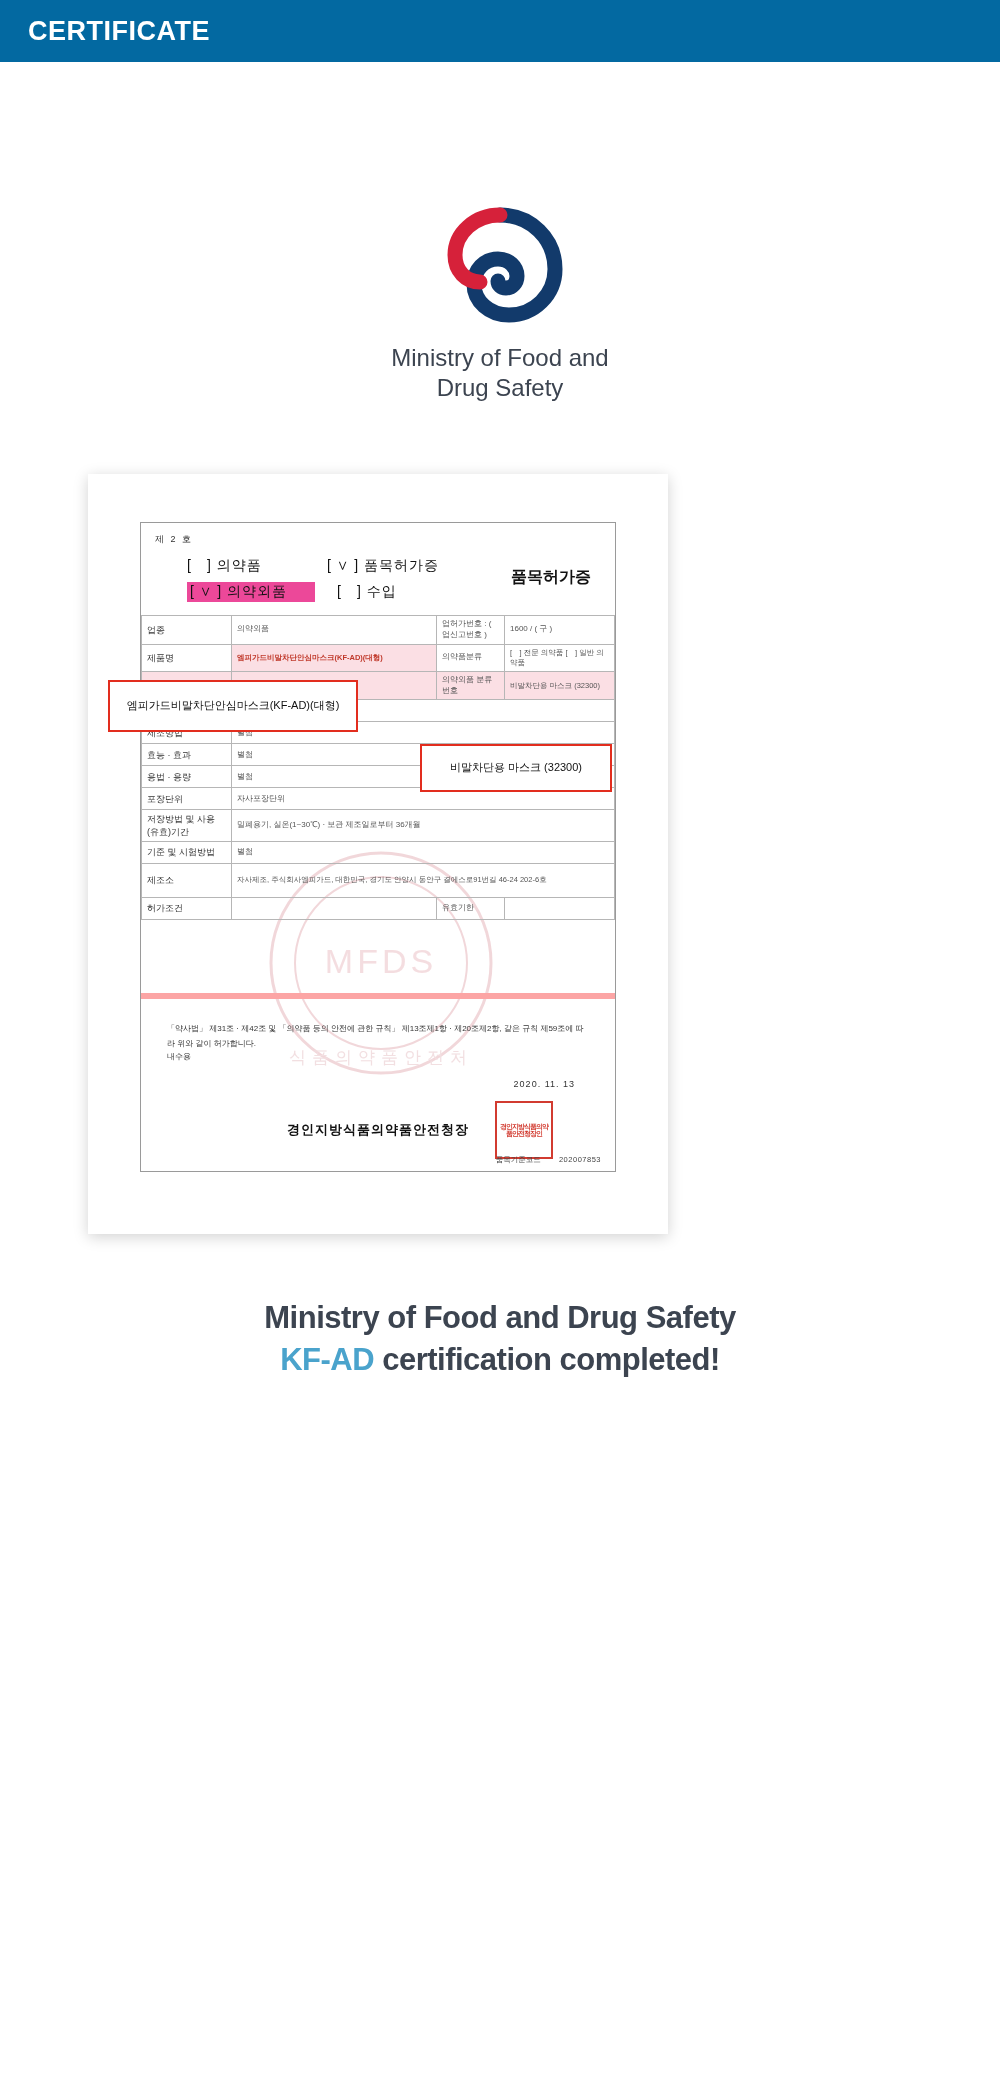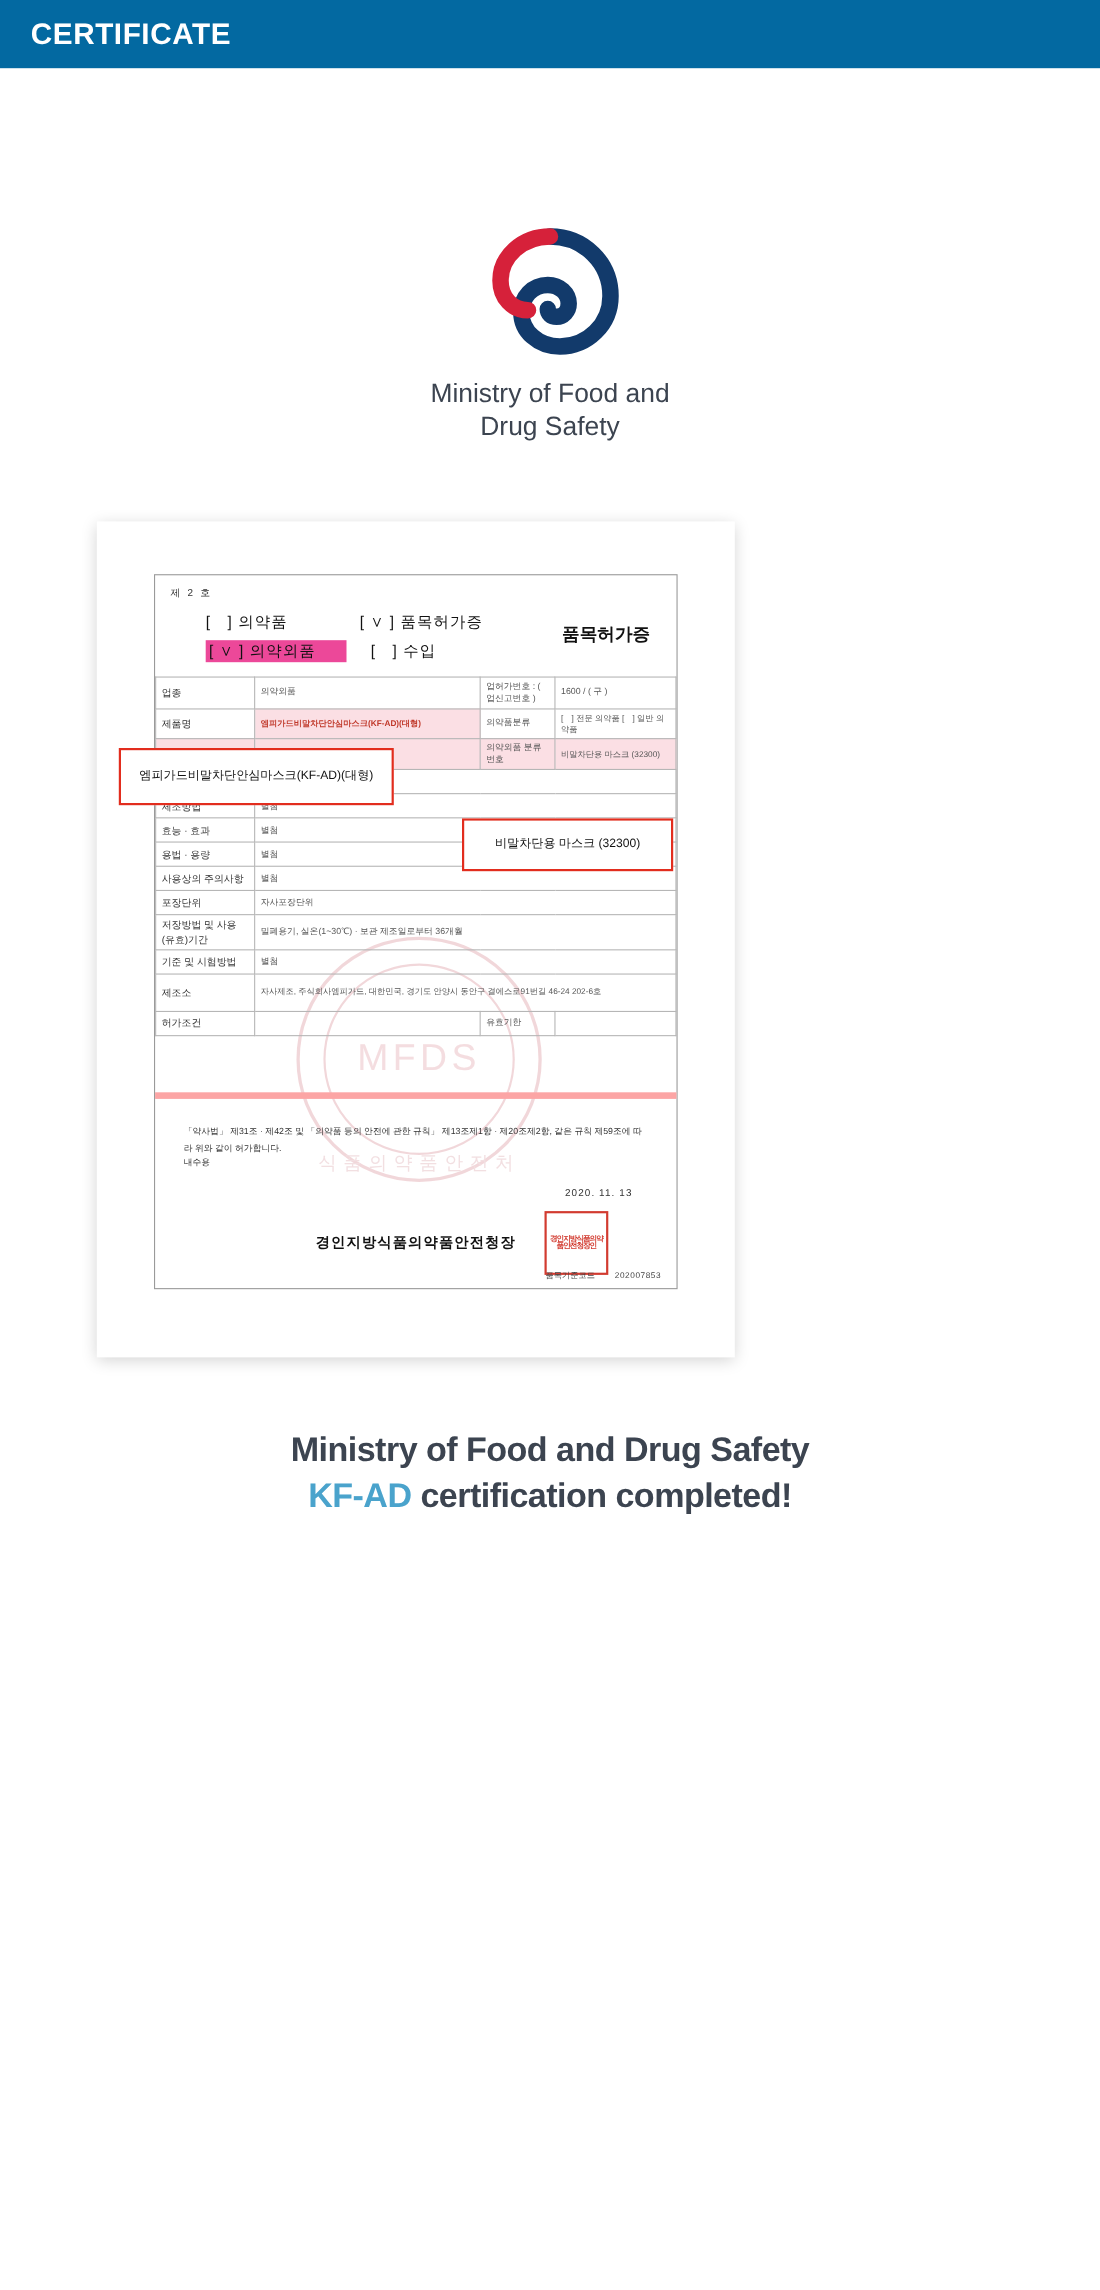--- a/index.html
+++ b/index.html
@@ -297,24 +297,20 @@
       </tr>
       <tr>
         <td class="lbl">효능 · 효과</td>
         <td colspan="3">별첨</td>
       </tr>
       <tr>
         <td class="lbl">용법 · 용량</td>
         <td colspan="3">별첨</td>
       </tr>
       <tr>
-        <td class="lbl">사용상의 주의사항</td>
-        <td colspan="3">별첨</td>
-      </tr>
-      <tr>
         <td class="lbl">포장단위</td>
         <td colspan="3">자사포장단위</td>
       </tr>
       <tr>
         <td class="lbl">저장방법 및 사용(유효)기간</td>
         <td colspan="3">밀폐용기, 실온(1~30℃) · 보관 제조일로부터 36개월</td>
       </tr>
       <tr>
         <td class="lbl">기준 및 시험방법</td>
         <td colspan="3">별첨</td>

